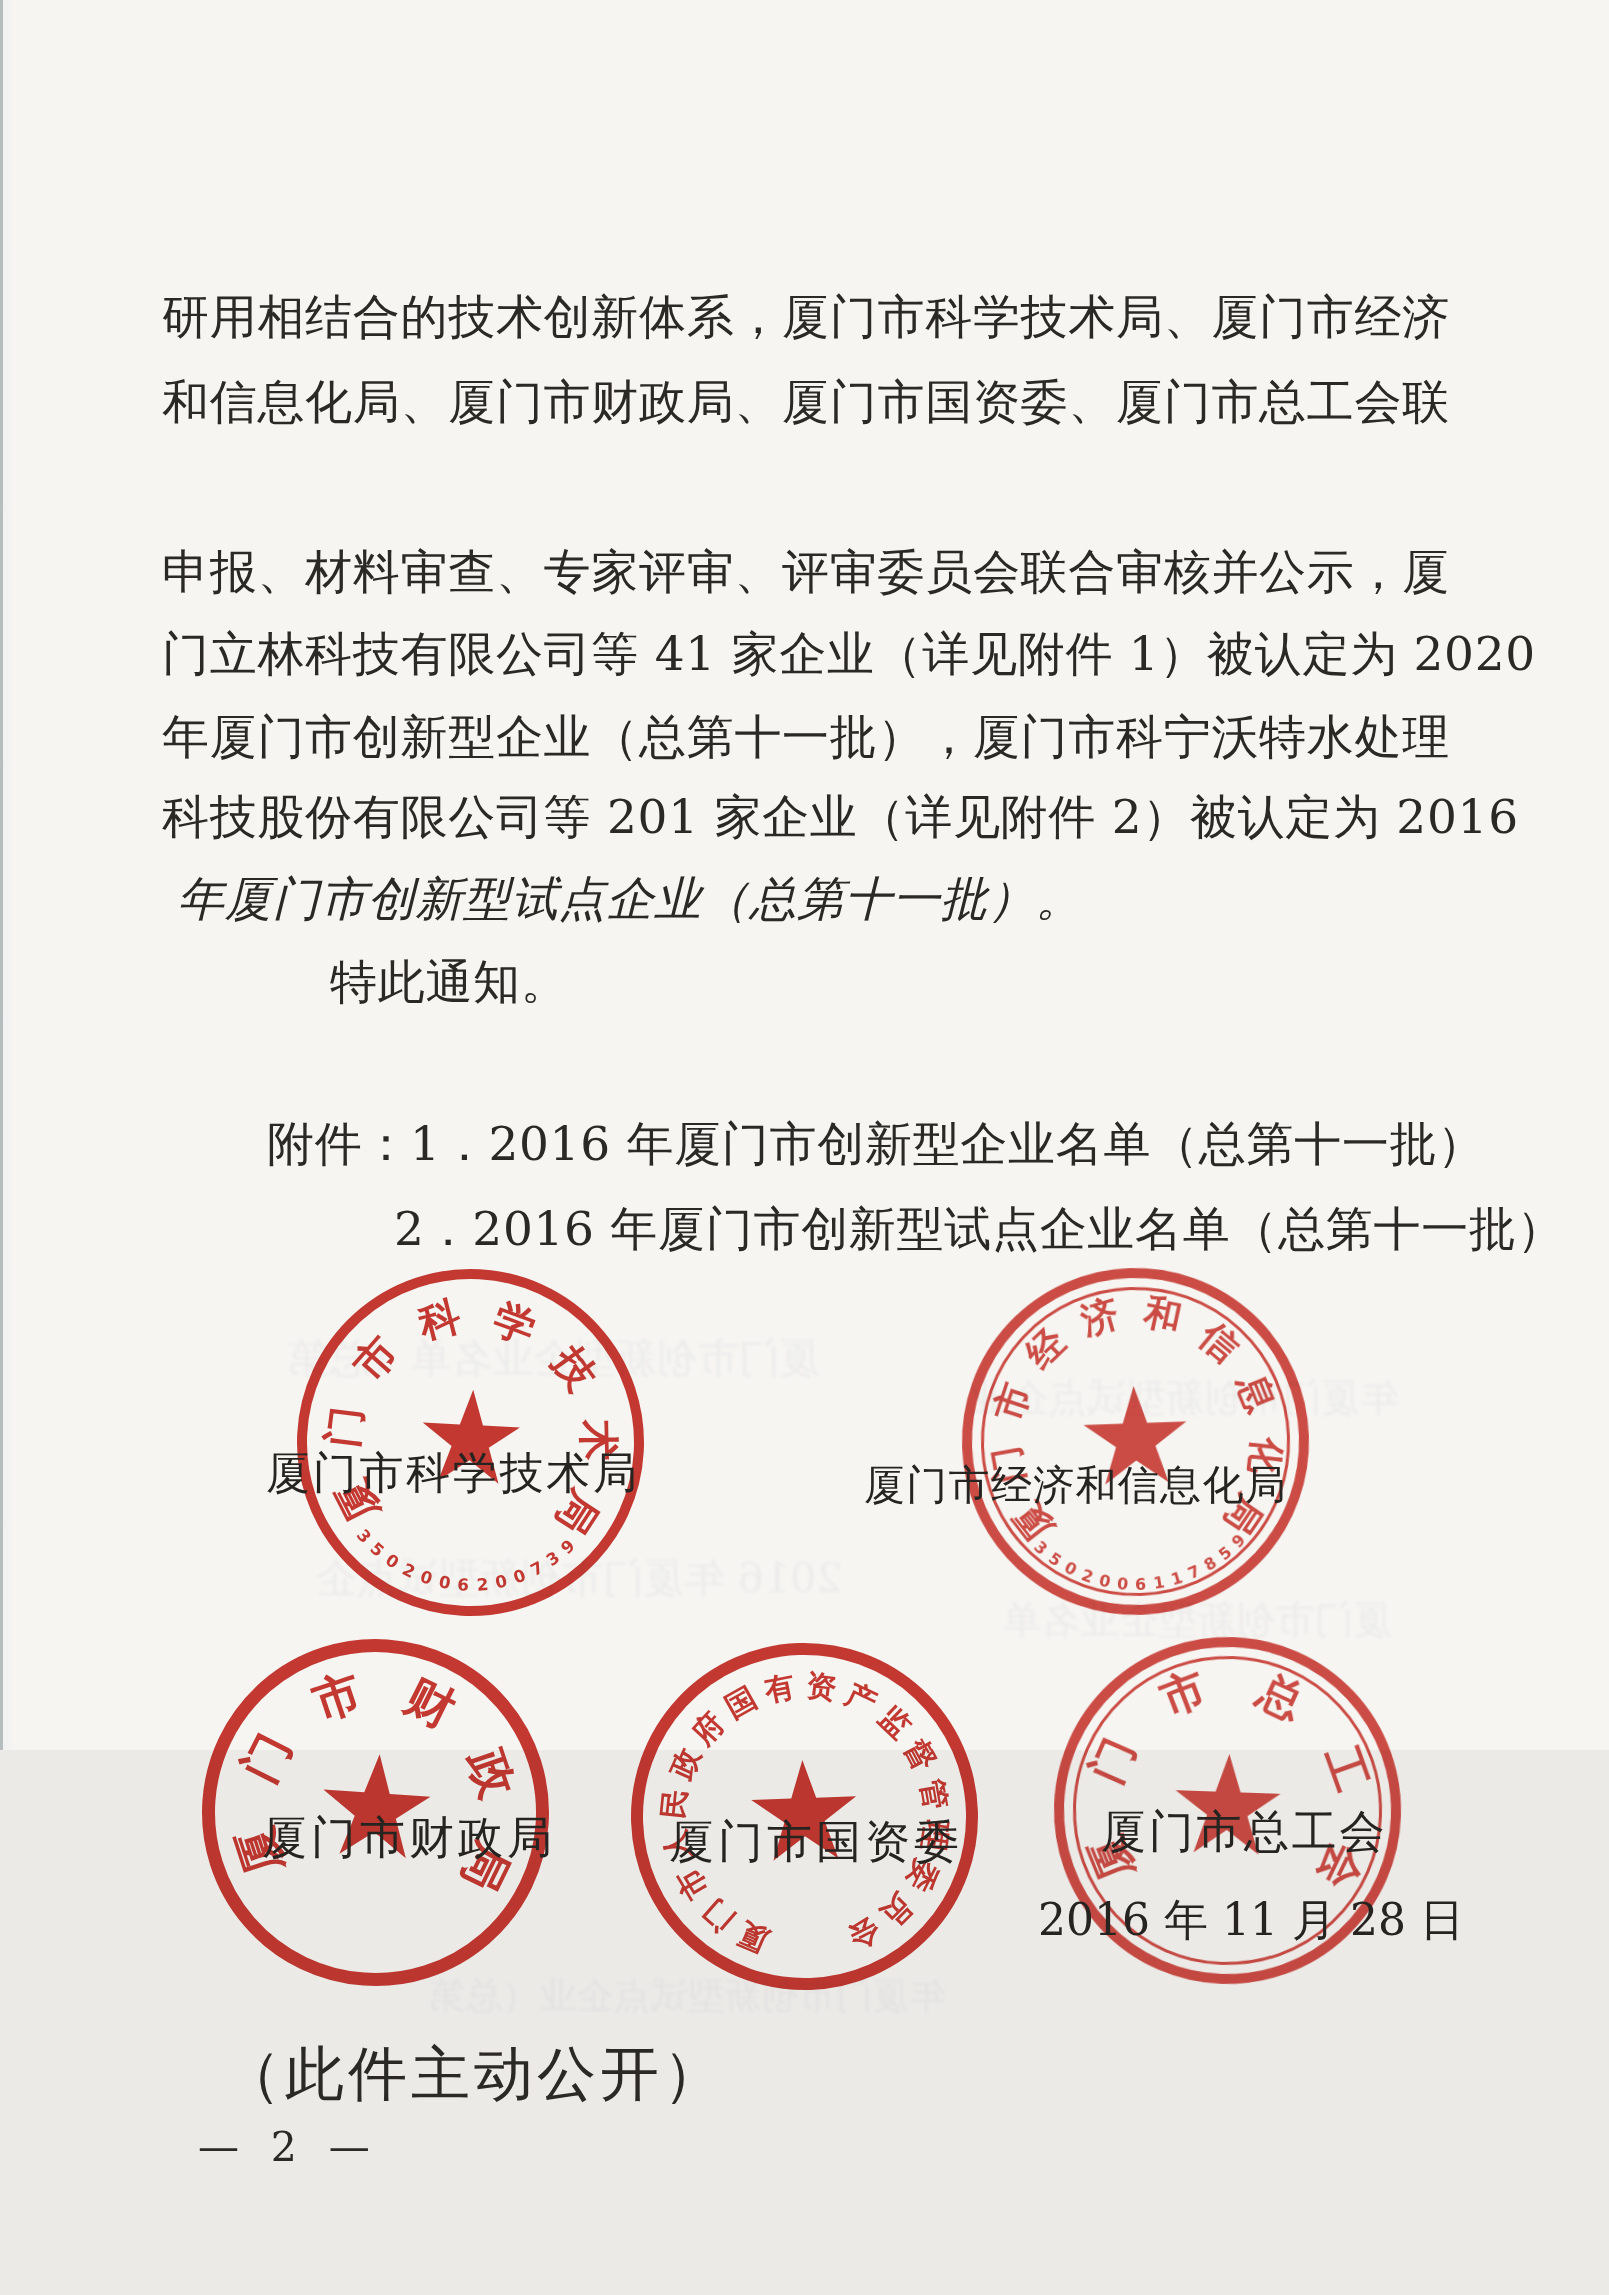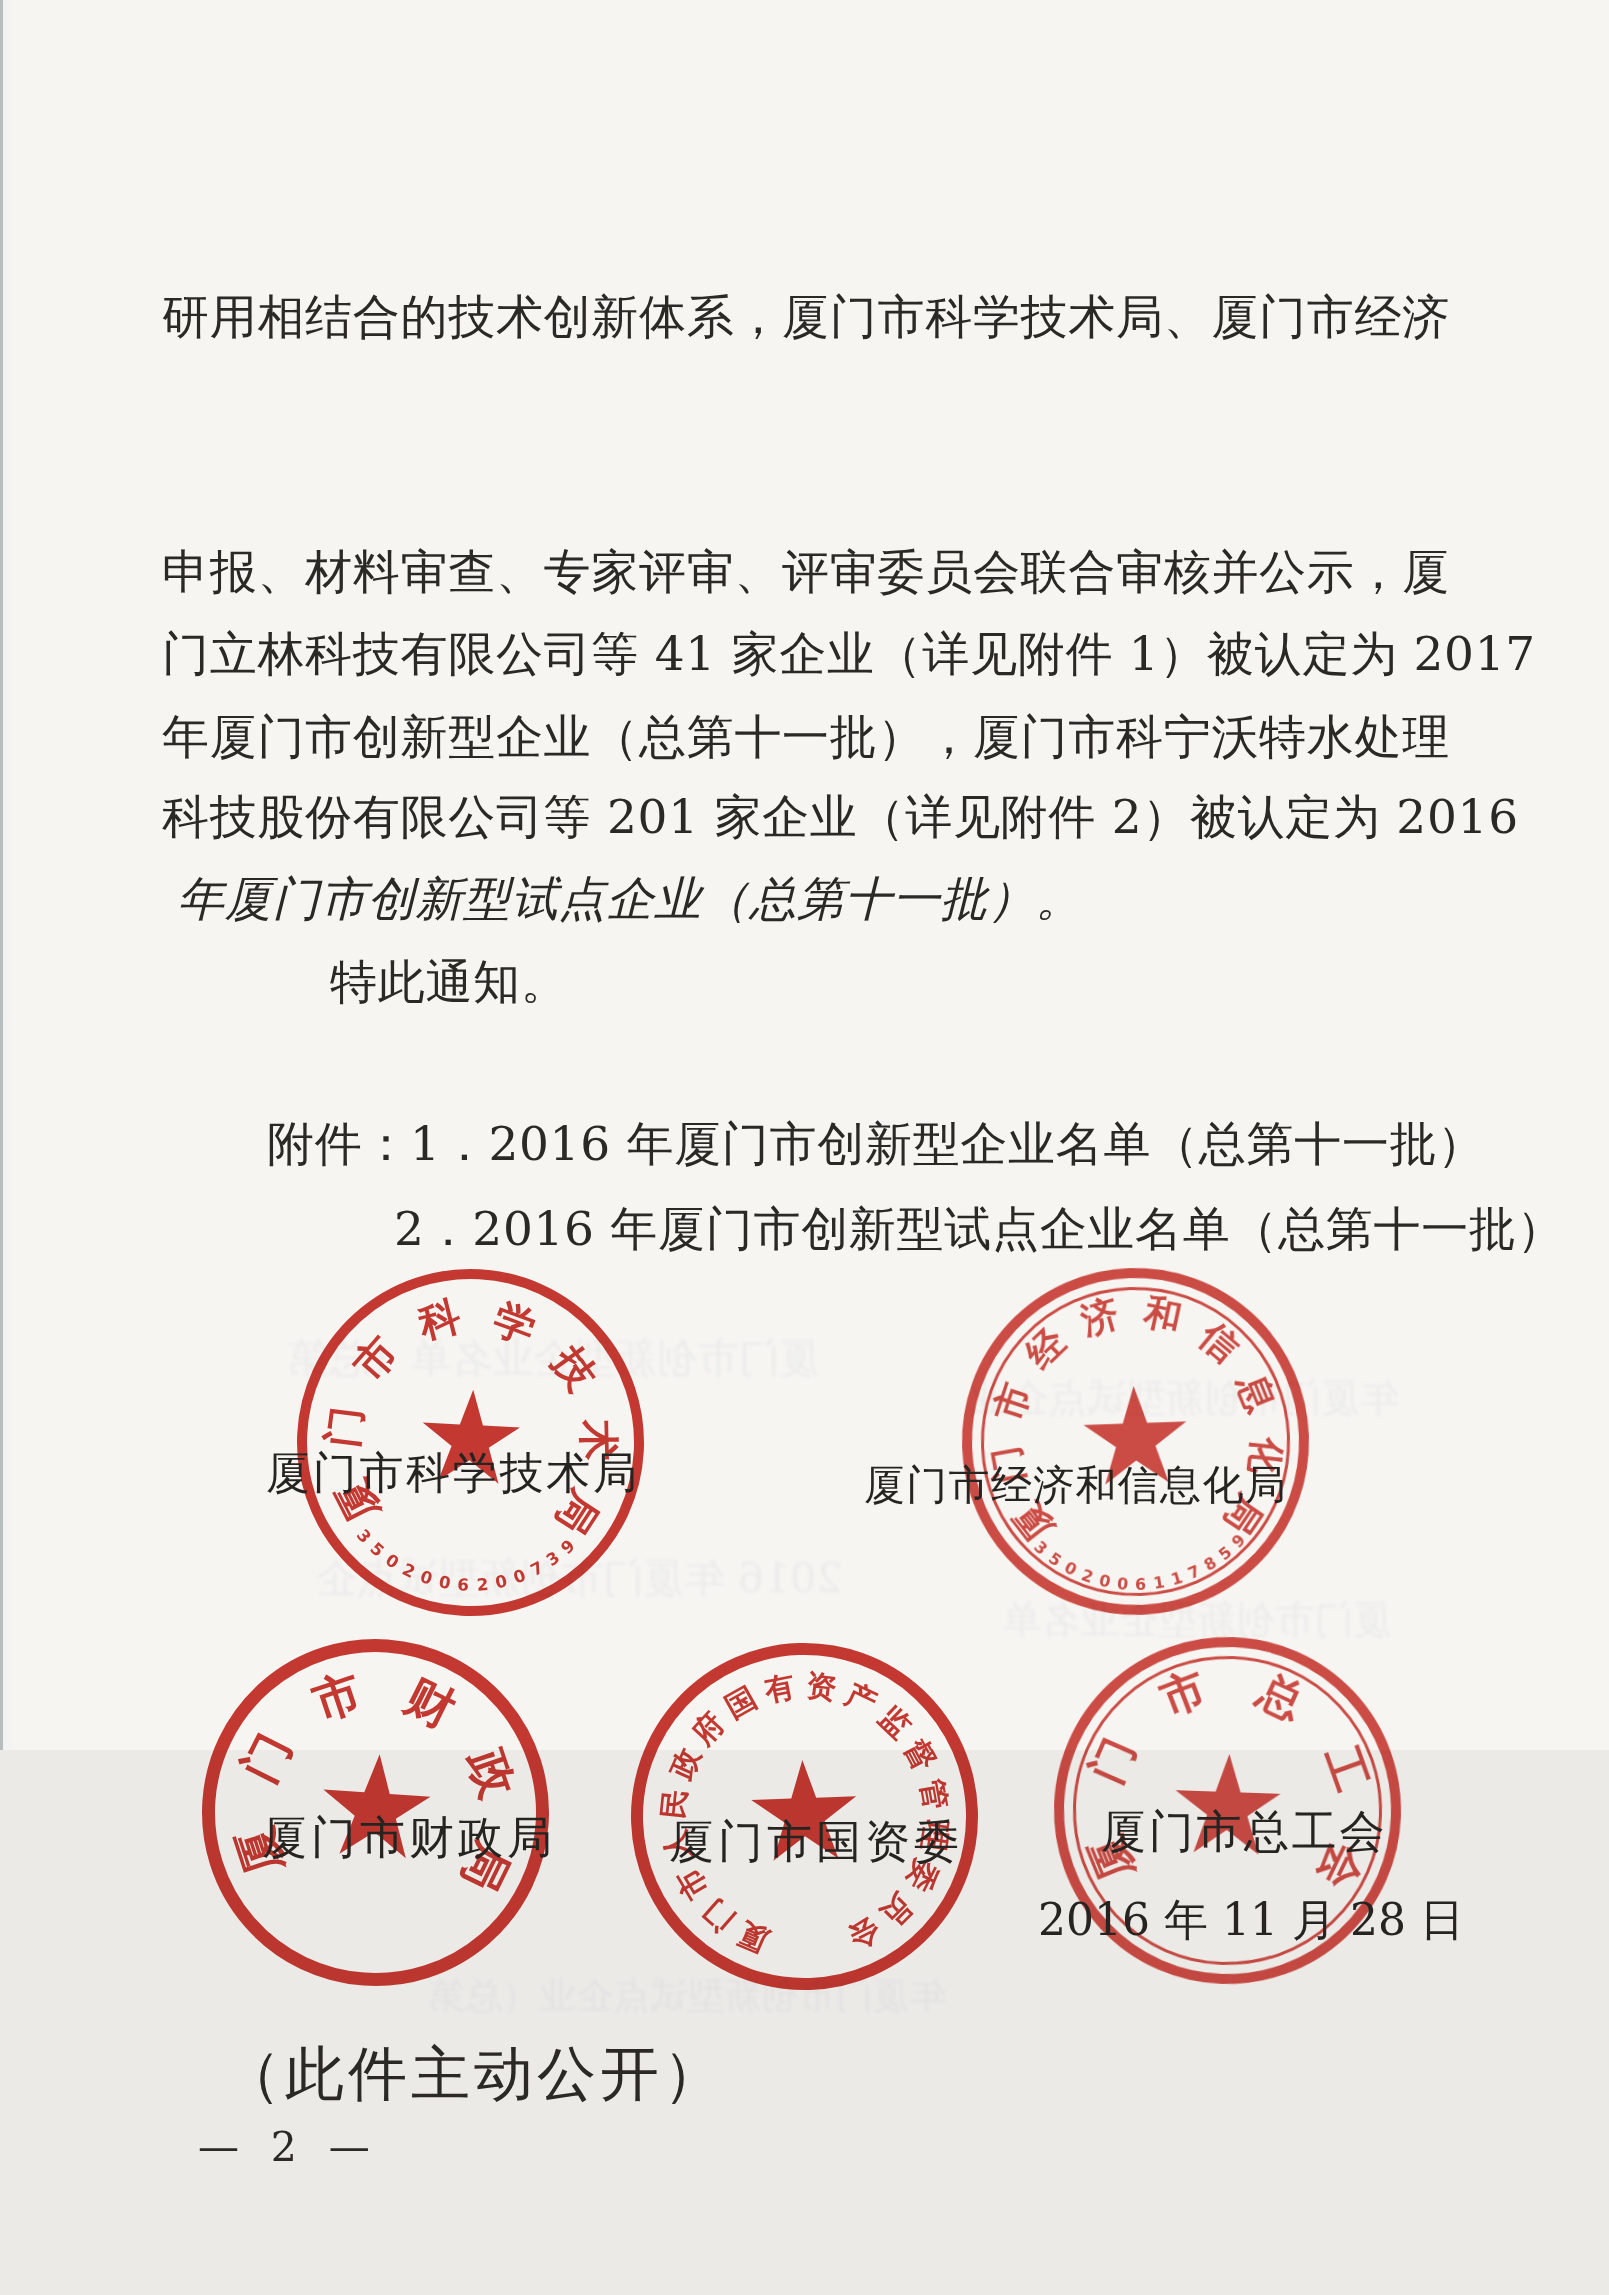--- a/index.html
+++ b/index.html
@@ -110,22 +110,23 @@
 
   <div class="edge-line"></div>
 
   <span class="ghost" style="left:287px;top:1331px;">厦门市创新型企业名单（总第</span>
   <span class="ghost" style="left:970px;top:1371px;font-size:39px;">年厦门市创新型试点企业</span>
   <span class="ghost" style="left:315px;top:1551px;">2016 年厦门市创新型试点企</span>
   <span class="ghost" style="left:1002px;top:1593px;font-size:39px;">厦门市创新型企业名单</span>
   <span class="ghost" style="left:428px;top:1971px;font-size:37px;">年厦门市创新型试点企业（总第</span>
 
   <div class="line" style="left:162px;top:286px;">研用相结合的技术创新体系，厦门市科学技术局、厦门市经济</div>
+  <div class="line" style="left:162px;top:371px;">和信息化局、厦门市财政局、厦门市国资委、厦门市总工会联</div>
   <div class="line" style="left:162px;top:541px;">申报、材料审查、专家评审、评审委员会联合审核并公示，厦</div>
-  <div class="line" style="left:162px;top:623px;">门立林科技有限公司等 41 家企业（详见附件 1）被认定为 2017</div>
+  <div class="line" style="left:162px;top:623px;">门立林科技有限公司等 41 家企业（详见附件 1）被认定为 2020</div>
   <div class="line" style="left:162px;top:706px;">年厦门市创新型企业（总第十一批），厦门市科宁沃特水处理</div>
   <div class="line" style="left:162px;top:786px;">科技股份有限公司等 201 家企业（详见附件 2）被认定为 2016</div>
   <div class="line" style="left:177px;top:868px;font-style:italic;">年厦门市创新型试点企业（总第十一批）。</div>
   <div class="line" style="left:302px;top:951px;margin-left:28px;">特此通知。</div>
 
   <div class="line" style="left:267px;top:1113px;text-align:center;">附件：1．2016 年厦门市创新型企业名单（总第十一批）</div>
   <div class="line" style="left:394px;top:1198px;">2．2016 年厦门市创新型试点企业名单（总第十一批）</div>
 
   <div class="seal crisp" style="left:297px;top:1269px;transform:rotate(3deg);">
     <span class="star">★</span>

